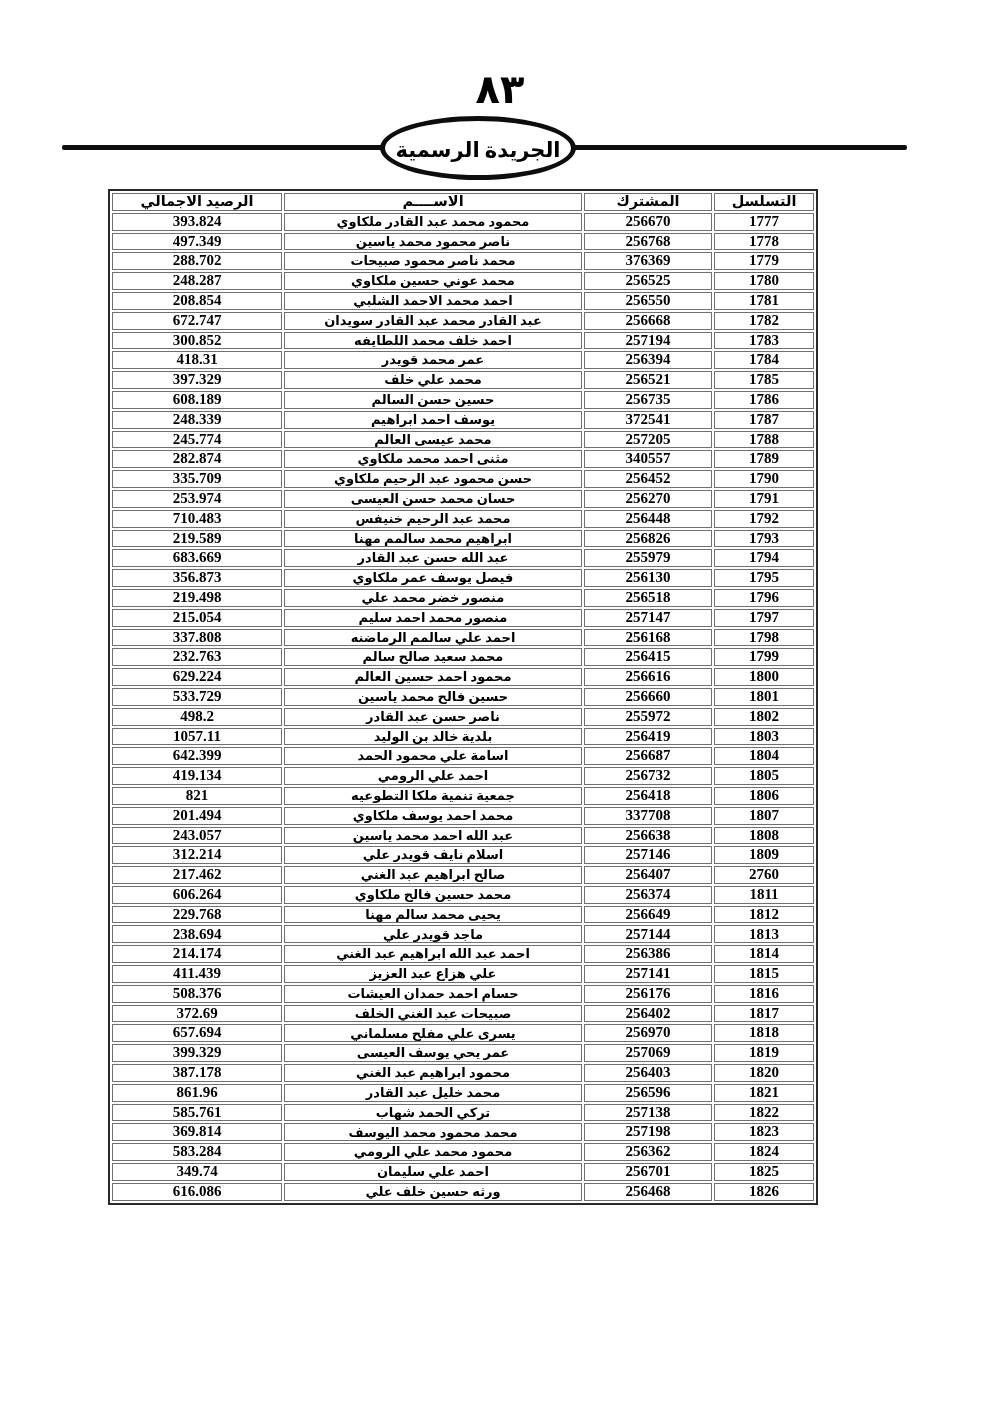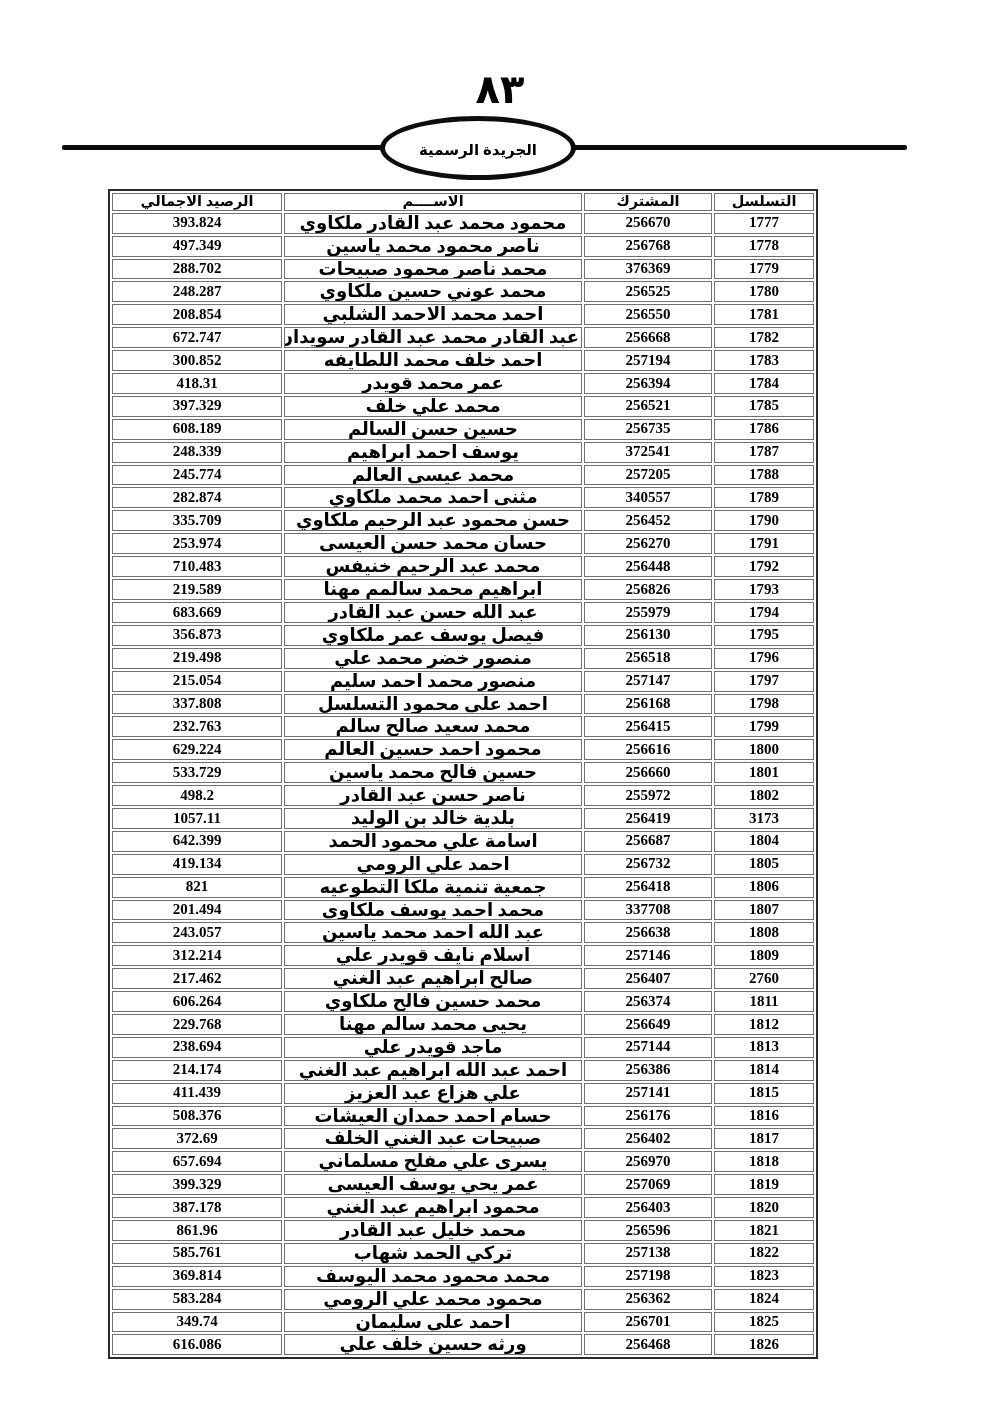--- a/index.html
+++ b/index.html
@@ -52,21 +52,21 @@
     width: 186px;
     height: 54px;
     background: #ffffff;
     border: 5px solid #0d0d0d;
     border-radius: 50%;
     display: flex;
     align-items: center;
     justify-content: center;
   }
   .banner-ellipse span {
-    font-size: 15px;
+    font-size: 21px;
     font-weight: bold;
     color: #000;
     padding-top: 4px;
     white-space: nowrap;
   }
   table.gazette {
     position: absolute;
     top: 189px;
     left: 108px;
     width: 710px;
@@ -86,21 +86,21 @@
     vertical-align: middle;
     font-weight: bold;
     color: #000;
     white-space: nowrap;
     overflow: hidden;
     line-height: 1.05;
     background: #ffffff;
   }
   table.gazette th { font-size: 14.5px; text-align: center; }
   td.serial, td.subscriber, td.balance { font-size: 15px; direction: ltr; }
-  td.name { font-size: 18px; }
+  td.name { font-size: 13px; }
 </style>
 </head>
 <body>
 
 <div class="page">
 
   <div class="page-number">٨٣</div>
 
   <div class="banner">
     <div class="banner-line"></div>
@@ -247,21 +247,21 @@
         </tr>
         <tr>
           <td class="cell serial">1797</td>
           <td class="cell subscriber">257147</td>
           <td class="cell name">منصور محمد احمد سليم</td>
           <td class="cell balance">215.054</td>
         </tr>
         <tr>
           <td class="cell serial">1798</td>
           <td class="cell subscriber">256168</td>
-          <td class="cell name">احمد علي محمود التسلسل</td>
+          <td class="cell name">احمد علي سالمم الرماضنه</td>
           <td class="cell balance">337.808</td>
         </tr>
         <tr>
           <td class="cell serial">1799</td>
           <td class="cell subscriber">256415</td>
           <td class="cell name">محمد سعيد صالح سالم</td>
           <td class="cell balance">232.763</td>
         </tr>
         <tr>
           <td class="cell serial">1800</td>
@@ -275,21 +275,21 @@
           <td class="cell name">حسين فالح محمد ياسين</td>
           <td class="cell balance">533.729</td>
         </tr>
         <tr>
           <td class="cell serial">1802</td>
           <td class="cell subscriber">255972</td>
           <td class="cell name">ناصر حسن عبد القادر</td>
           <td class="cell balance">498.2</td>
         </tr>
         <tr>
-          <td class="cell serial">3173</td>
+          <td class="cell serial">1803</td>
           <td class="cell subscriber">256419</td>
           <td class="cell name">بلدية خالد بن الوليد</td>
           <td class="cell balance">1057.11</td>
         </tr>
         <tr>
           <td class="cell serial">1804</td>
           <td class="cell subscriber">256687</td>
           <td class="cell name">اسامة علي محمود الحمد</td>
           <td class="cell balance">642.399</td>
         </tr>

